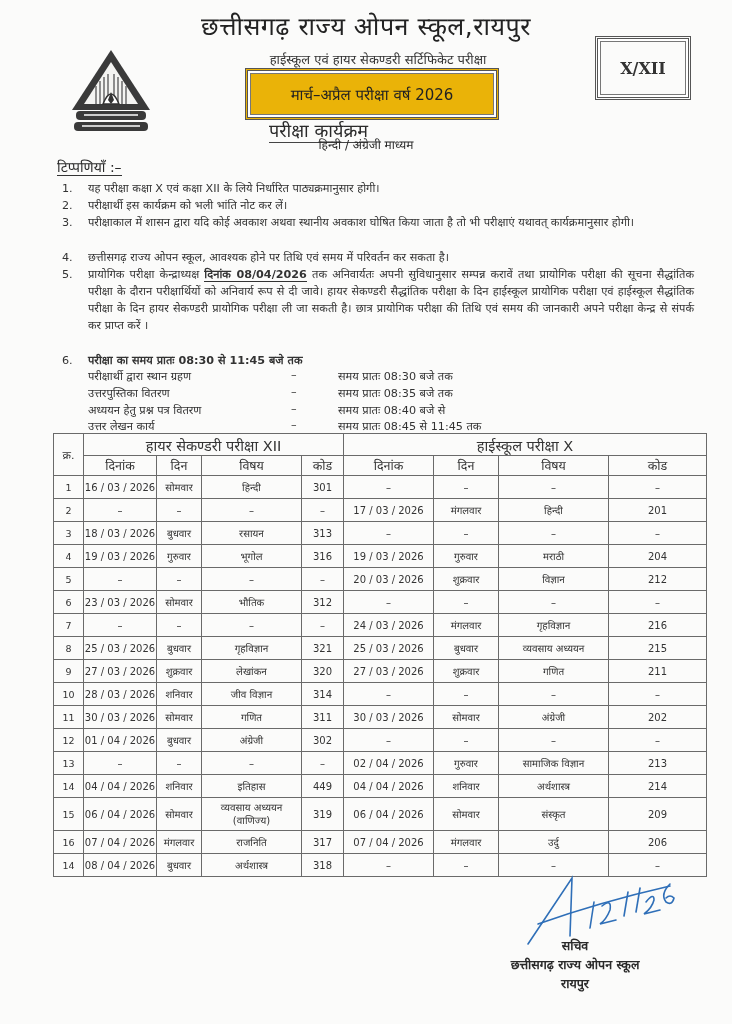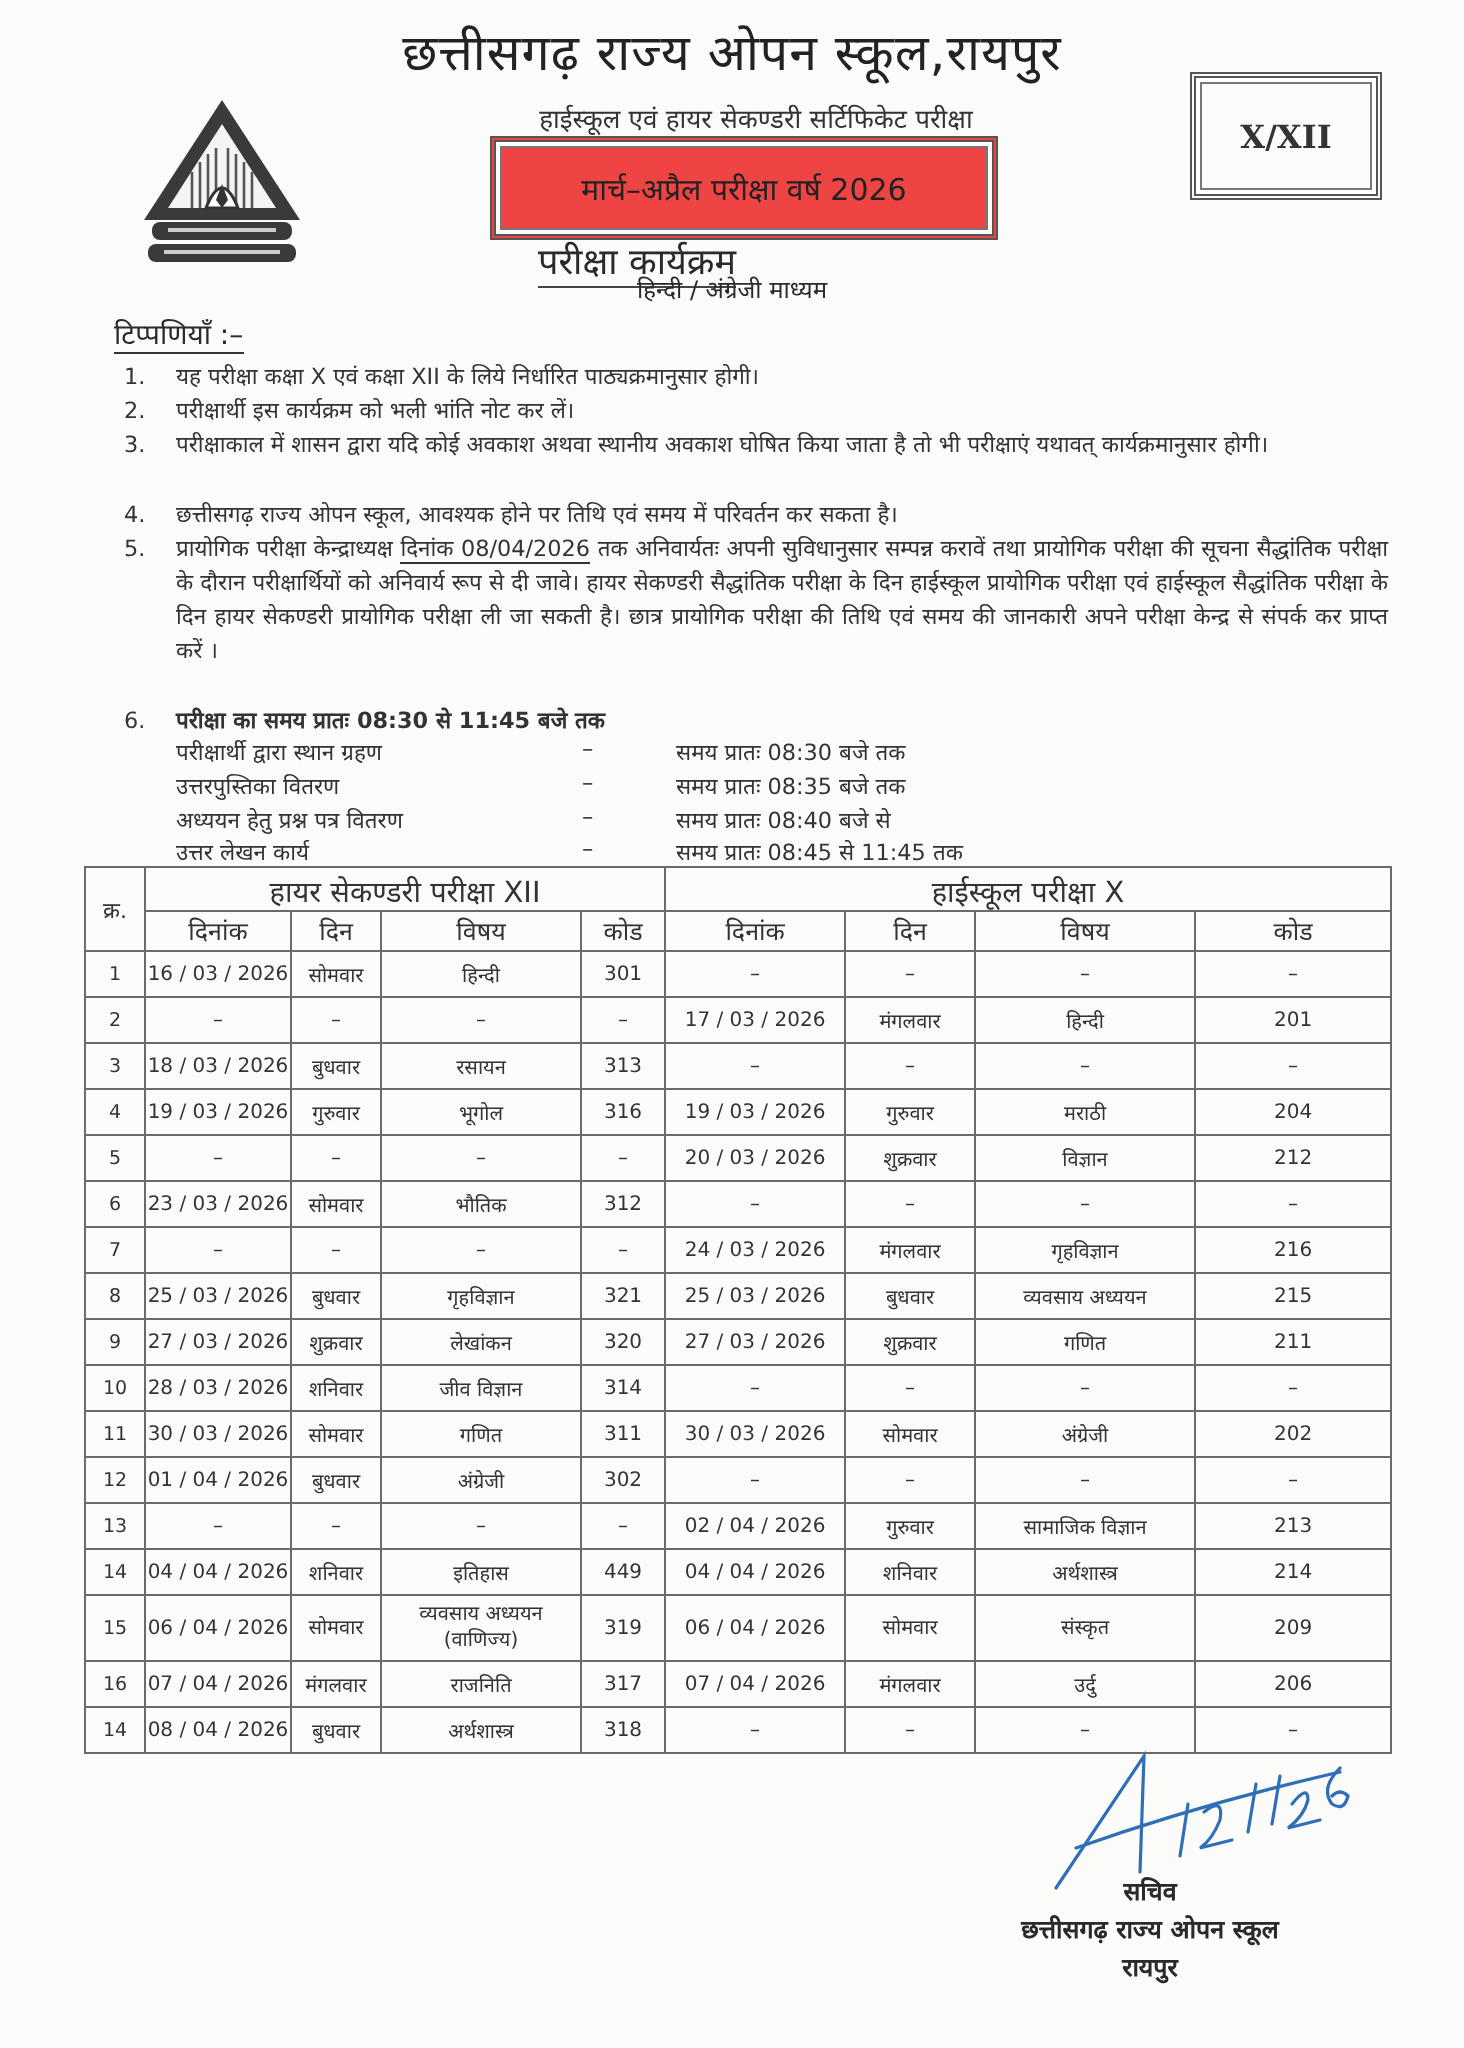--- a/index.html
+++ b/index.html
@@ -1,36 +1,36 @@
 <!DOCTYPE html>
 <html><head>
 <meta charset="utf-8">
 <style>
   html,body{margin:0;padding:0;}
   body{width:732px;height:1024px;background:#fbfbfa;position:relative;overflow:hidden;font-family:"DejaVu Sans",sans-serif;color:#2a2a2a;}
   .abs{position:absolute;}
   .org-title{left:0;width:732px;top:8px;text-align:center;font-size:25px;letter-spacing:0.5px;color:#222;}
   .org-sub{left:12px;width:732px;top:50px;text-align:center;font-size:13px;color:#333;}
   .logo{left:70px;top:48px;width:82px;height:100px;}
-  .session-box{left:245px;top:68px;width:248px;height:46px;border:3px double #555;box-shadow:inset 0 0 0 2px #fff, inset 0 0 0 3px #777;display:flex;align-items:center;justify-content:center;font-size:15px;color:#222;background:#ef4444;}
+  .session-box{left:245px;top:68px;width:248px;height:46px;border:3px double #555;box-shadow:inset 0 0 0 2px #fff, inset 0 0 0 3px #777;display:flex;align-items:center;justify-content:center;font-size:15px;color:#222;background:#eab308;}
   .class-box{left:595px;top:36px;width:90px;height:58px;border:3px double #555;box-shadow:inset 0 0 0 2px #fff, inset 0 0 0 3px #777;display:flex;align-items:center;justify-content:center;font-family:"DejaVu Serif",serif;font-weight:bold;font-size:16px;color:#333;}
   .sched-title{left:0;width:637px;top:118px;text-align:center;font-size:18px;}
   .sched-title span{border-bottom:1px solid #444;padding-bottom:1px;}
   .medium{left:0;width:732px;top:136px;text-align:center;font-size:12px;}
   .notes-head{left:57px;top:157px;font-size:14px;}
   .notes-head span.u{border-bottom:1px solid #333;}
   .note{left:62px;width:632px;font-size:11.2px;line-height:17px;color:#333;}
   .note .num{position:absolute;left:0;top:0;width:20px;}
   .note .txt{margin-left:26px;text-align:justify;}
-  .note .ul{border-bottom:1px solid #333;font-weight:normal;}
+  .note .ul{border-bottom:1px solid #333;font-weight:bold;}
   .time-row{left:88px;font-size:11.2px;color:#333;}
   .time-row .lbl{position:absolute;left:0;white-space:nowrap;}
   .time-row .dash{position:absolute;left:203px;}
   .time-row .val{position:absolute;left:250px;white-space:nowrap;}
-  table.sched{position:absolute;left:42px;top:433px;width:653px;border-collapse:collapse;table-layout:fixed;font-size:10px;color:#333;}
+  table.sched{position:absolute;left:53px;top:433px;width:653px;border-collapse:collapse;table-layout:fixed;font-size:10px;color:#333;}
   table.sched td, table.sched th{border:1px solid #6a6a6a;text-align:center;padding:0;font-weight:normal;}
   table.sched th.grp{font-size:14.5px;height:21px;}
   table.sched th.col{font-size:12.5px;height:19px;}
   table.sched th.kr{font-size:11px;}
   table.sched td{height:22px;}
   table.sched tr.tall td{height:32px;line-height:13px;}
   table.sched td.sn{font-size:9.5px;}
   .sign-scribble{left:520px;top:872px;width:160px;height:80px;}
   .sign-title{left:480px;width:190px;top:937px;text-align:center;font-size:12.5px;font-weight:bold;}
   .sign-org{left:480px;width:190px;top:956px;text-align:center;font-size:12.5px;font-weight:bold;}

